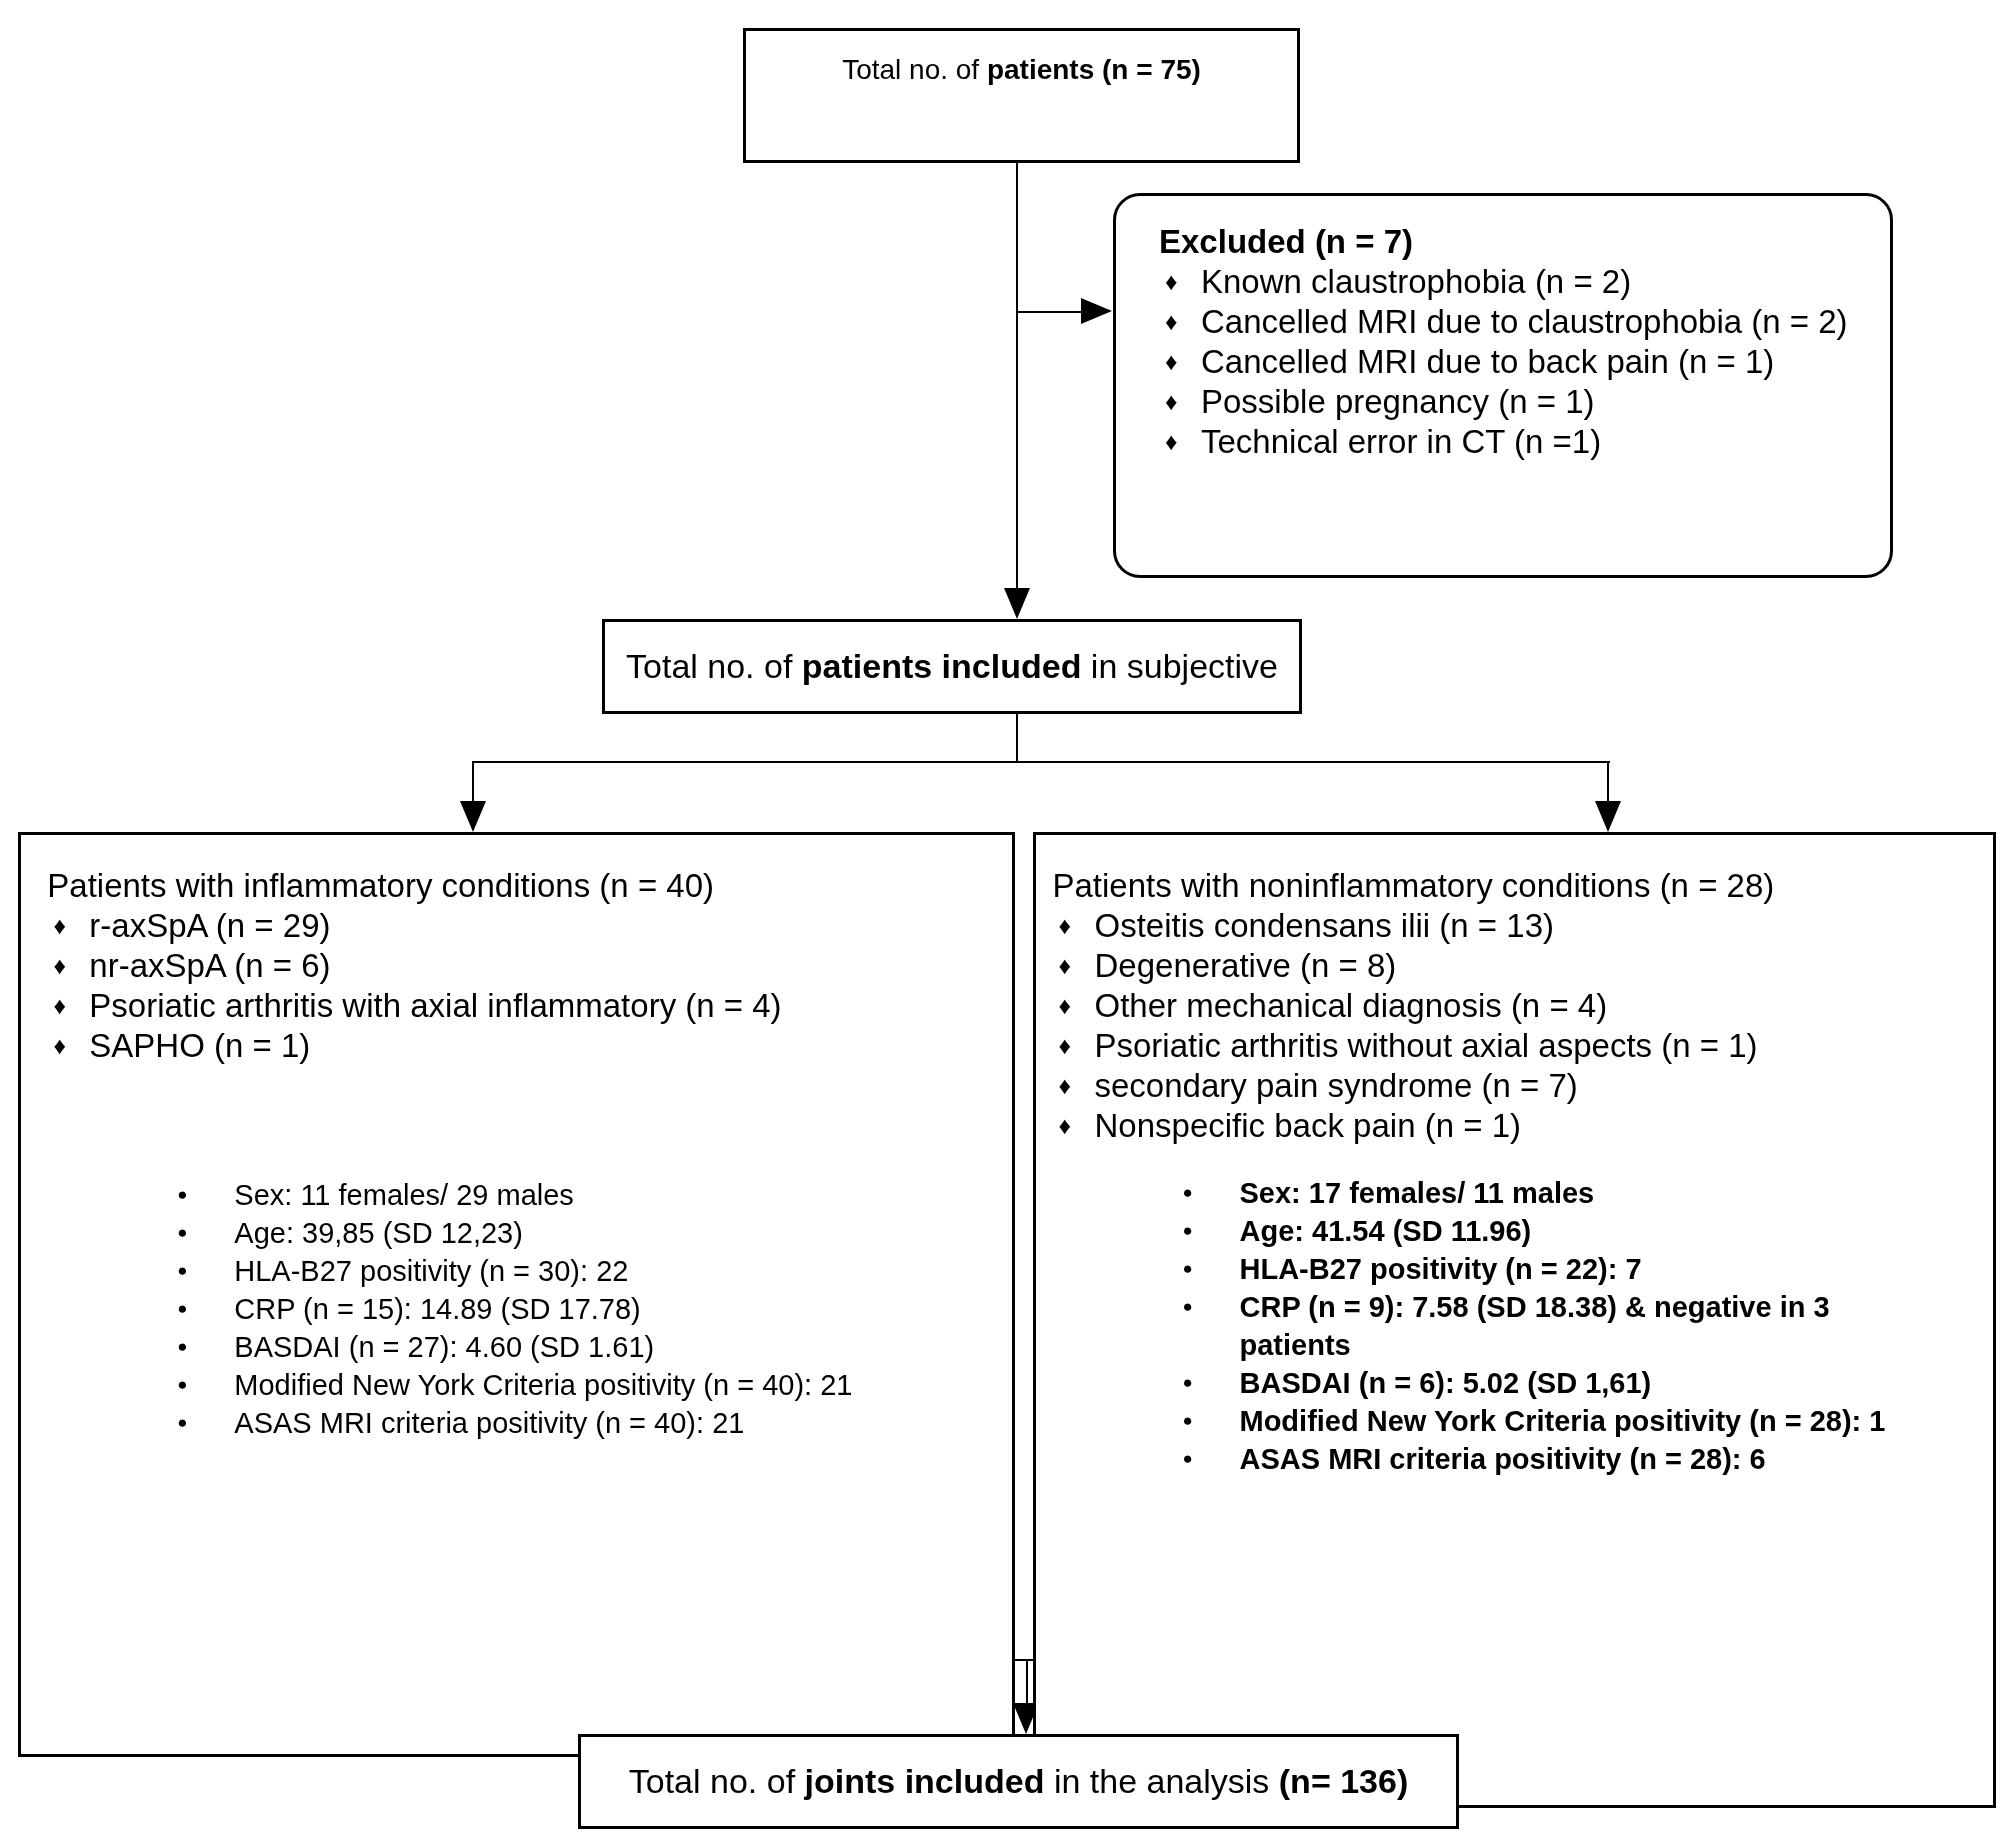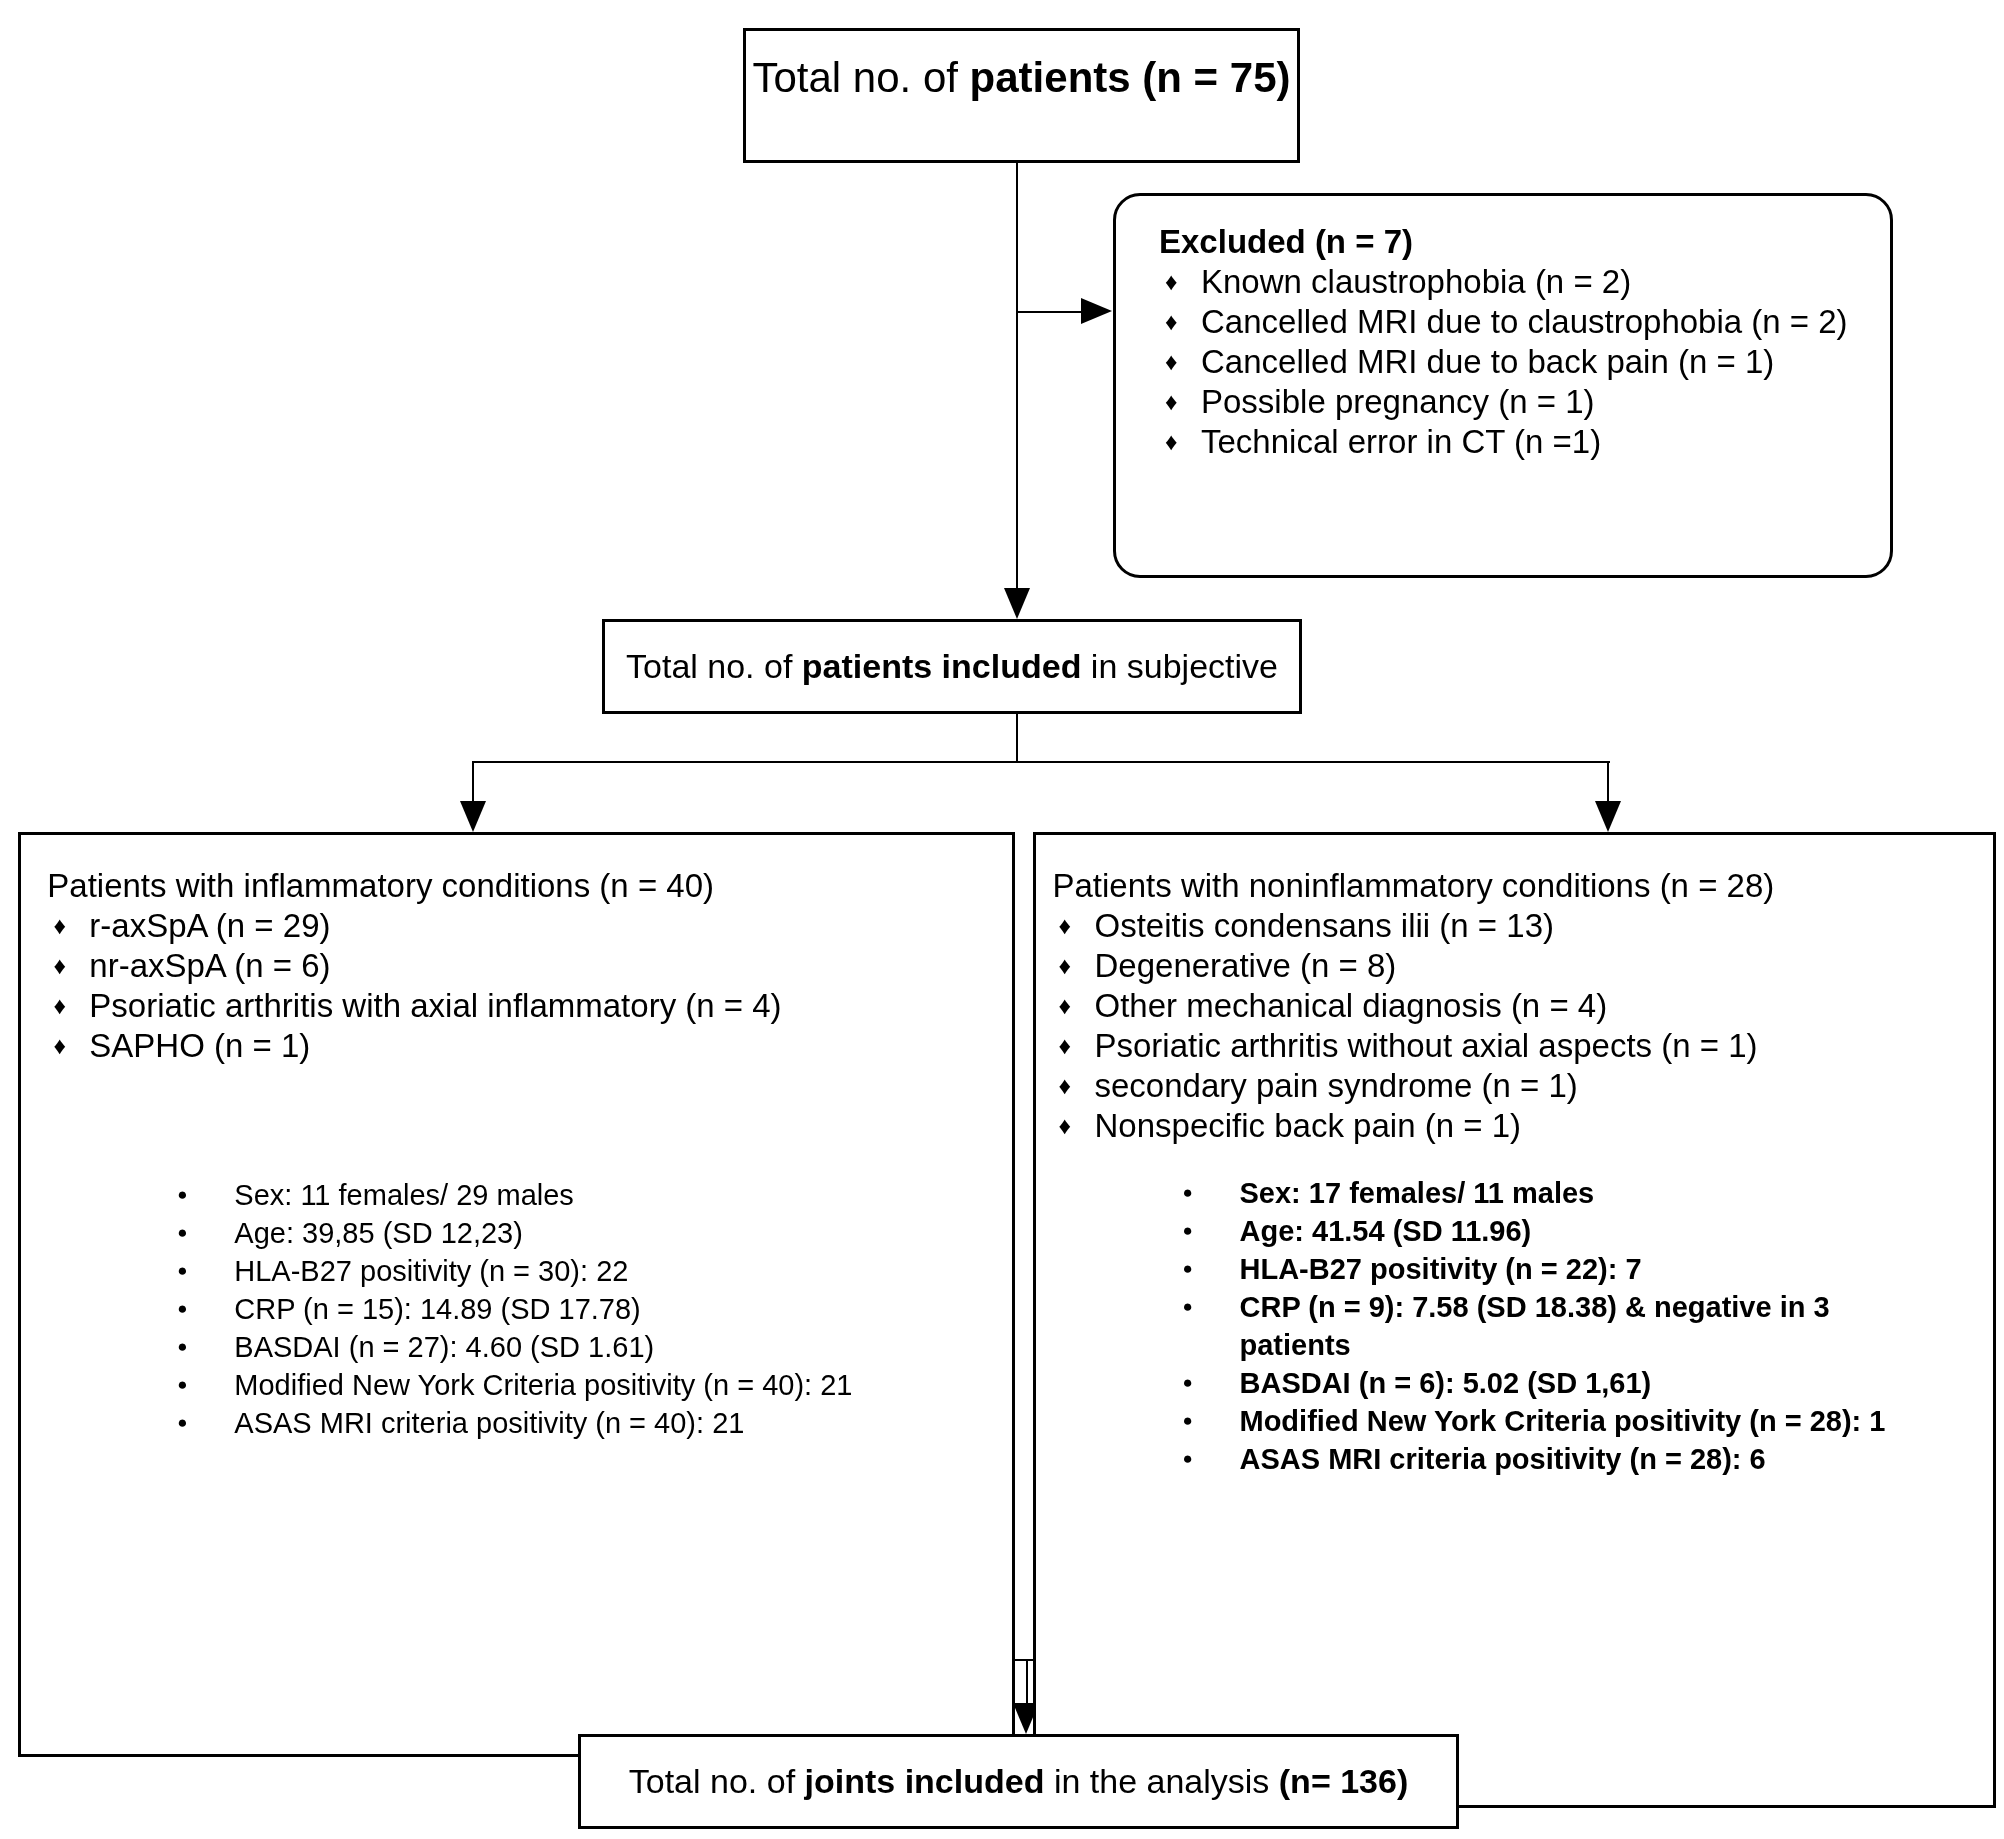--- a/index.html
+++ b/index.html
@@ -23,21 +23,21 @@
     align-items: center;
     justify-content: center;
     font-size: 34px;
     text-align: center;
   }
   .b { font-weight: bold; }
 
   
   #box-total {
     left: 743px; top: 27.5px; width: 557px; height: 135px;
-    text-align: center; padding-top: 23px; font-size: 42px;
+    text-align: center; padding-top: 23px; font-size: 28px;
   }
   #box-excluded {
     left: 1113px; top: 193px; width: 780px; height: 385px;
     padding: 26px 6.1px 0 43px; font-size: 33px; line-height: 40px; border-radius: 27px;
   }
   #box-included {
     left: 602px; top: 619px; width: 700px; height: 95px;
   }
   #box-left {
     left: 18.3px; top: 832px; width: 997px; height: 925px;
@@ -205,21 +205,21 @@
     <div class="d-row">
       <span class="d-bullet">♦</span>
       <span class="d-text">Other mechanical diagnosis (n = 4)</span>
     </div>
     <div class="d-row">
       <span class="d-bullet">♦</span>
       <span class="d-text">Psoriatic arthritis without axial aspects (n = 1)</span>
     </div>
     <div class="d-row">
       <span class="d-bullet">♦</span>
-      <span class="d-text">secondary pain syndrome (n = 1)</span>
+      <span class="d-text">secondary pain syndrome (n = 7)</span>
     </div>
     <div class="d-row">
       <span class="d-bullet">♦</span>
       <span class="d-text">Nonspecific back pain (n = 1)</span>
     </div>
     <div class="stats">
       <div class="s-row">
         <span class="s-bullet">●</span>
         <span class="s-text">Sex: 17 females/ 11 males</span>
       </div>

